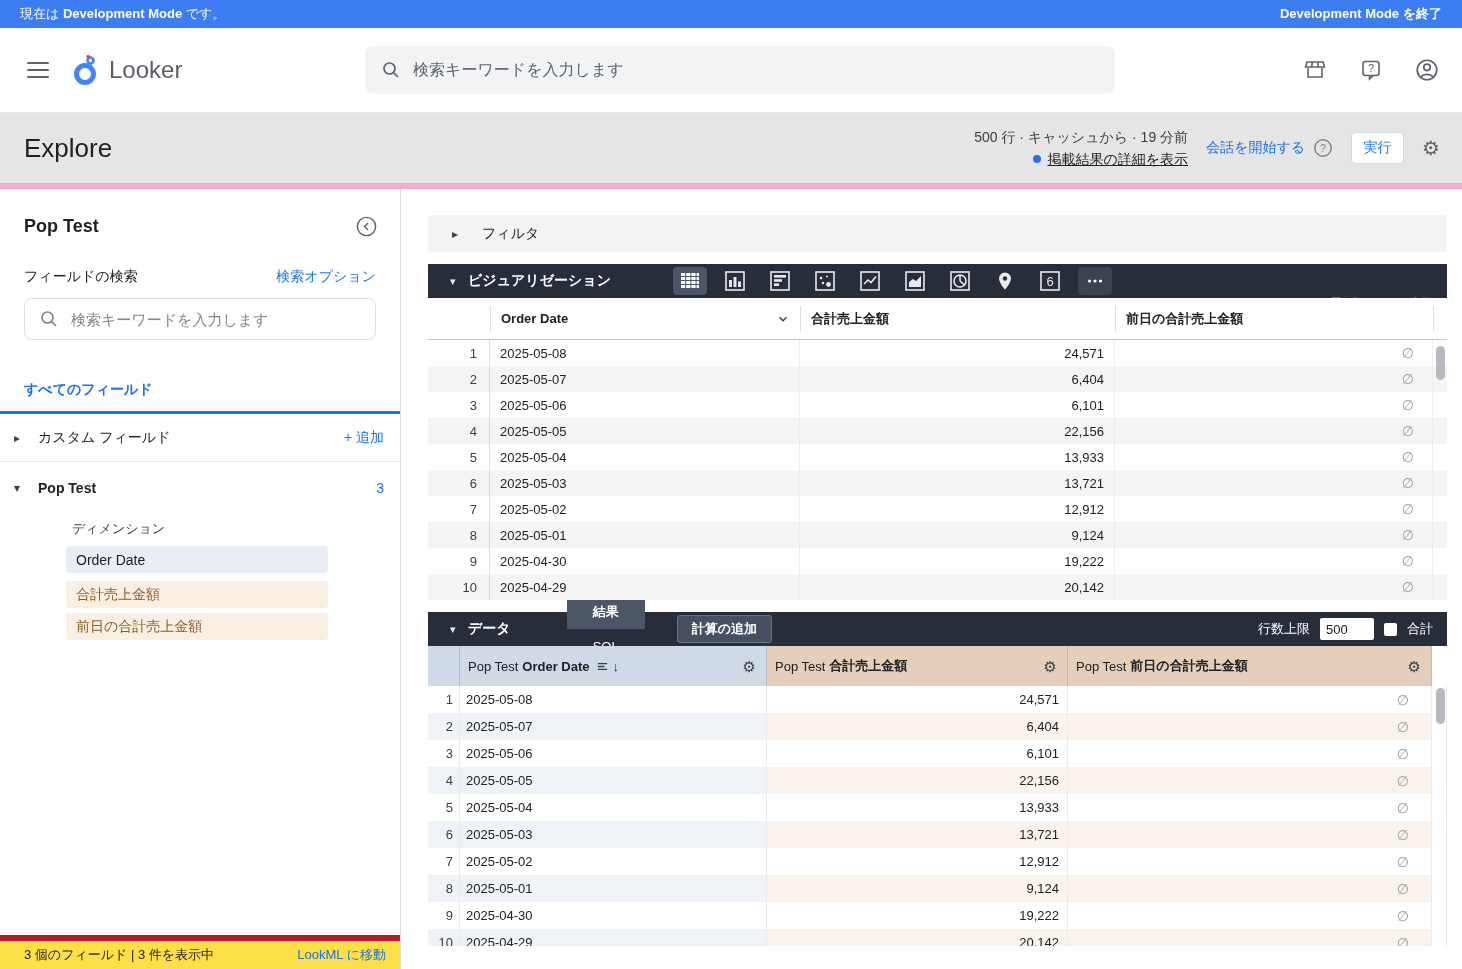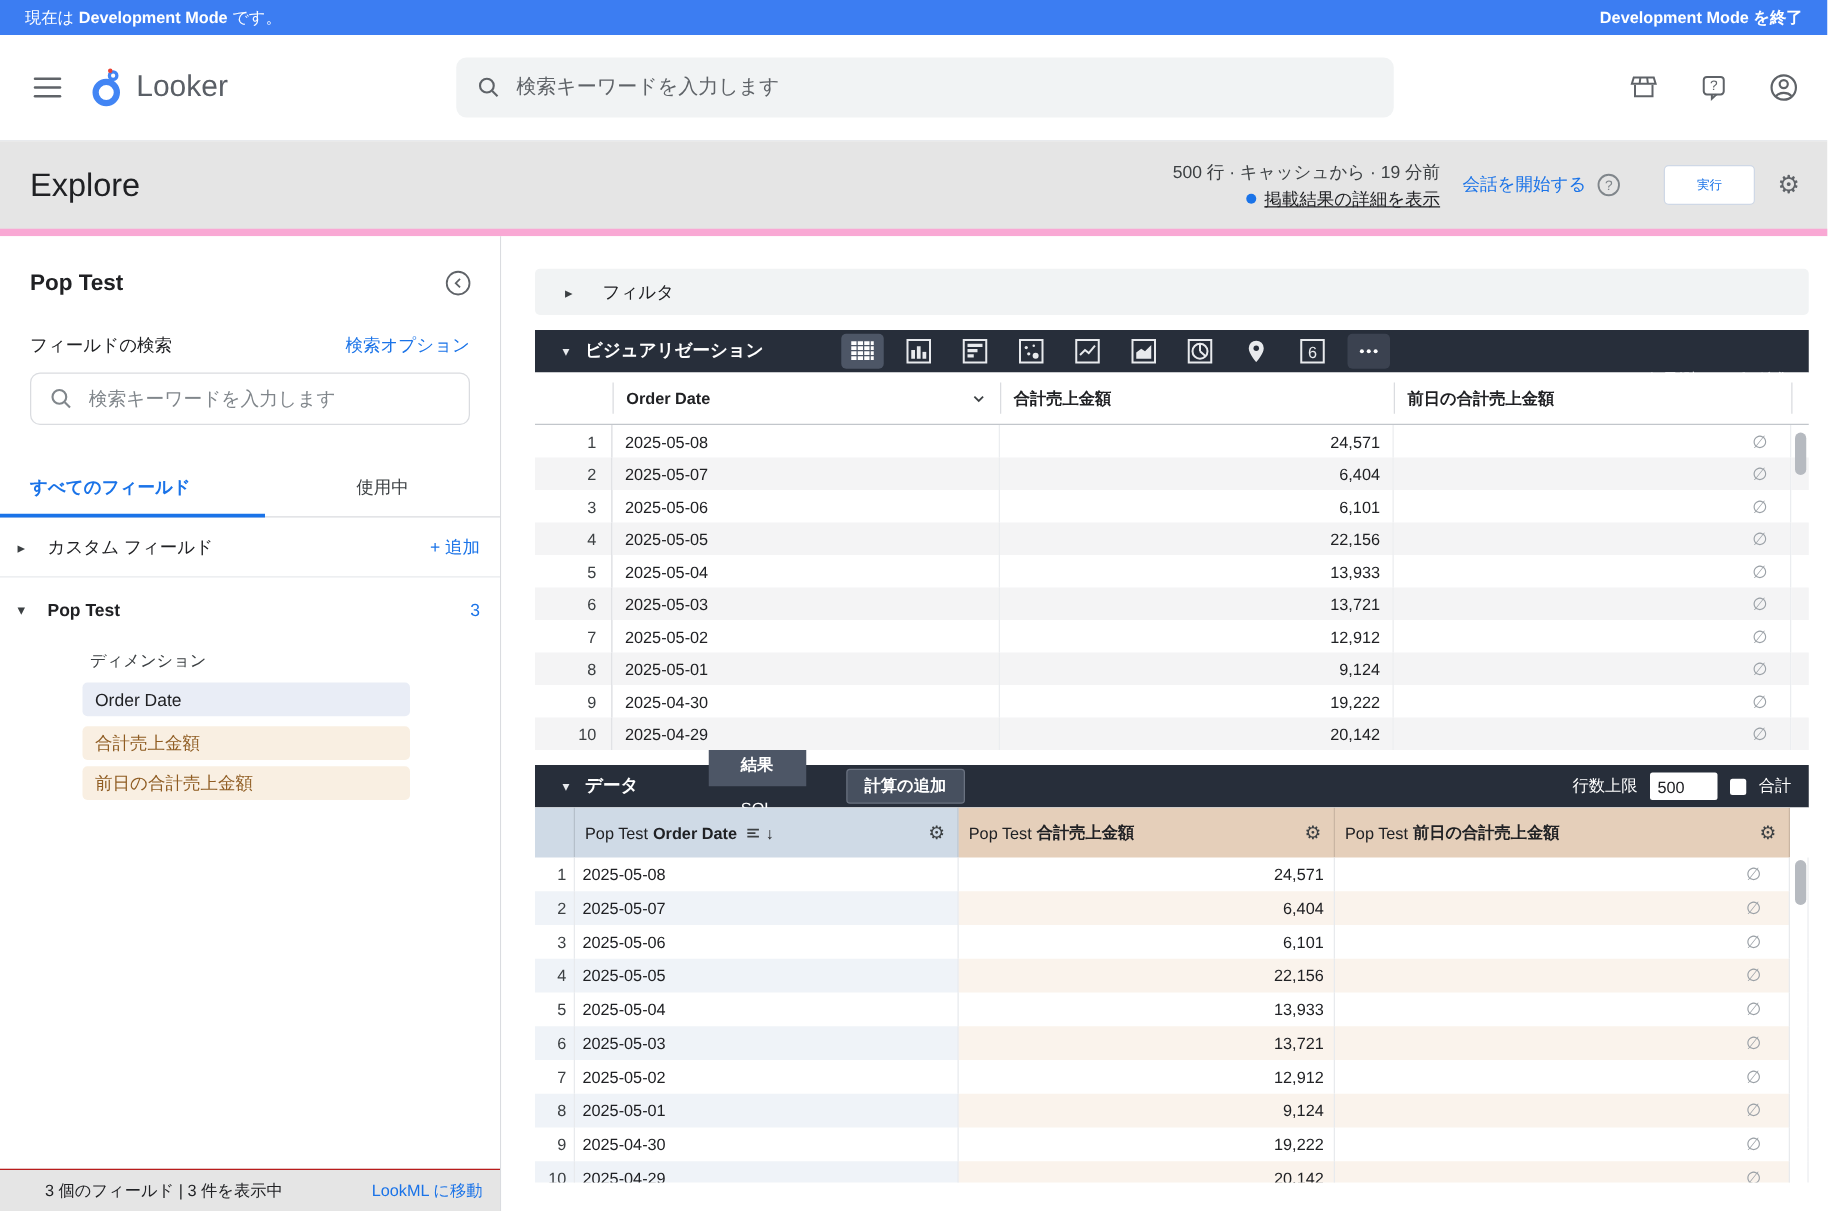--- a/index.html
+++ b/index.html
@@ -30,22 +30,22 @@
 
   
   .explorebar { position:relative; height:76px; background:#e5e5e5; border-bottom:6px solid #f9a8d4; }
   .explore-title { position:absolute; left:24px; top:50%; transform:translateY(-50%); font-size:26px; color:#202124; }
   .explore-right { position:absolute; right:22px; top:50%; transform:translateY(-50%);
     display:flex; align-items:center; gap:18px; }
   .status-block { text-align:right; font-size:14px; color:#3c4043; line-height:22px; }
   .details-link { color:#202124; text-decoration:underline; cursor:pointer; }
   .blue-dot { display:inline-block; width:8px; height:8px; border-radius:50%; background:#1a73e8; margin-right:6px; vertical-align:1px; }
   .chat-link { color:#1a73e8; font-size:14px; cursor:pointer; display:flex; align-items:center; gap:8px; }
-  .run-btn { width:73px; height:32px; border:1px solid #cfd8e6; border-radius:4px; background:#fff;
-    color:#1a73e8; font-size:10px; cursor:pointer; font-family:inherit;margin-left:16px; }
+  .run-btn { width:53px; height:32px; border:1px solid #cfd8e6; border-radius:4px; background:#fff;
+    color:#1a73e8; font-size:14px; cursor:pointer; font-family:inherit; }
   .gear-glyph { font-size:20px; color:#5f6368; cursor:pointer; line-height:1; }
 
   
   .sidebar { position:absolute; left:0; top:189px; width:401px; bottom:0; background:#fff;
     border-right:1px solid #dadce0; }
   .sb-title-row { display:flex; align-items:center; justify-content:space-between; padding:26px 22px 0 24px; }
   .sb-title { font-size:18px; font-weight:bold; }
   .sb-search-row { display:flex; align-items:center; justify-content:space-between; padding:30px 24px 0; }
   .sb-search-label { font-size:14px; color:#202124; }
   .blue-link { color:#1a73e8; font-size:14px; cursor:pointer; }
@@ -65,22 +65,22 @@
   .sb-add { margin-left:auto; color:#1a73e8; font-size:14px; font-weight:500; cursor:pointer; }
   .sb-group-row { display:flex; align-items:center; padding:18px 16px 0 14px; }
   .sb-group-name { font-size:14px; font-weight:bold; margin-left:4px; }
   .sb-group-count { margin-left:auto; color:#1a73e8; font-size:14px; }
   .sb-section-label { margin:24px 0 0 72px; font-size:13px; color:#3c4043; }
   .sb-section-label.measure { color:#b26d1f; font-weight:500; margin-top:32px; }
   .chip { margin:8px 0 0 66px; width:262px; height:27px; display:flex; align-items:center;
     padding-left:10px; font-size:14px; border-radius:4px; cursor:pointer; }
   .chip-dim { background:#e9edf6; color:#202124; }
   .chip-meas { background:#f9efe2; color:#8f5c22; }
-  .sb-footer { position:absolute; left:0; right:0; bottom:0; height:34px; border-top:1px solid #b91c1c;
-    display:flex; align-items:center; justify-content:space-between; padding:0 14px 0 36px; font-size:13px; background:#e5e5e5;}
+  .sb-footer { position:absolute; left:0; right:0; bottom:0; height:34px; border-top:6px solid #b91c1c;
+    display:flex; align-items:center; justify-content:space-between; padding:0 14px 0 24px; font-size:13px; background:#fde047;}
 
   
   .main { position:absolute; left:401px; top:189px; right:0; bottom:0; background:#fff;
     padding:26px 15px 0 27px; }
 
   .filter-bar { height:37px; background:#f1f3f4; border-radius:4px; display:flex; align-items:center;
     padding-left:24px; gap:10px; font-size:14px; color:#202124; margin-bottom:12px; cursor:pointer;}
 
   .dark { background:#272e3a; color:#fff; }
   .viz-header { height:34px; display:flex; align-items:center; padding:0 14px 0 22px; }
@@ -237,21 +237,20 @@
   </div>
   <div class="sb-search">
     <svg width="20" height="20" viewBox="0 0 20 20">
       <circle cx="8.5" cy="8.5" r="5.5" fill="none" stroke="#80868b" stroke-width="1.7"></circle>
       <line x1="12.8" y1="12.8" x2="17" y2="17" stroke="#80868b" stroke-width="1.7"></line>
     </svg>
     <input placeholder="検索キーワードを入力します" style="">
   </div>
   <div class="sb-tabs">
     <div class="sb-tab active">すべてのフィールド</div>
-    <div class="sb-tab inactive">使用中</div>
   </div>
   <div class="sb-custom-row">
     <span class="caret">▸</span>
     <span class="sb-custom-label">カスタム フィールド</span>
     <span class="sb-add"><span>+</span> <span>追加</span></span>
   </div>
   <div class="sb-group-row">
     <span class="caret">▾</span>
     <span class="sb-group-name">Pop Test</span>
     <span class="sb-group-count">3</span>

